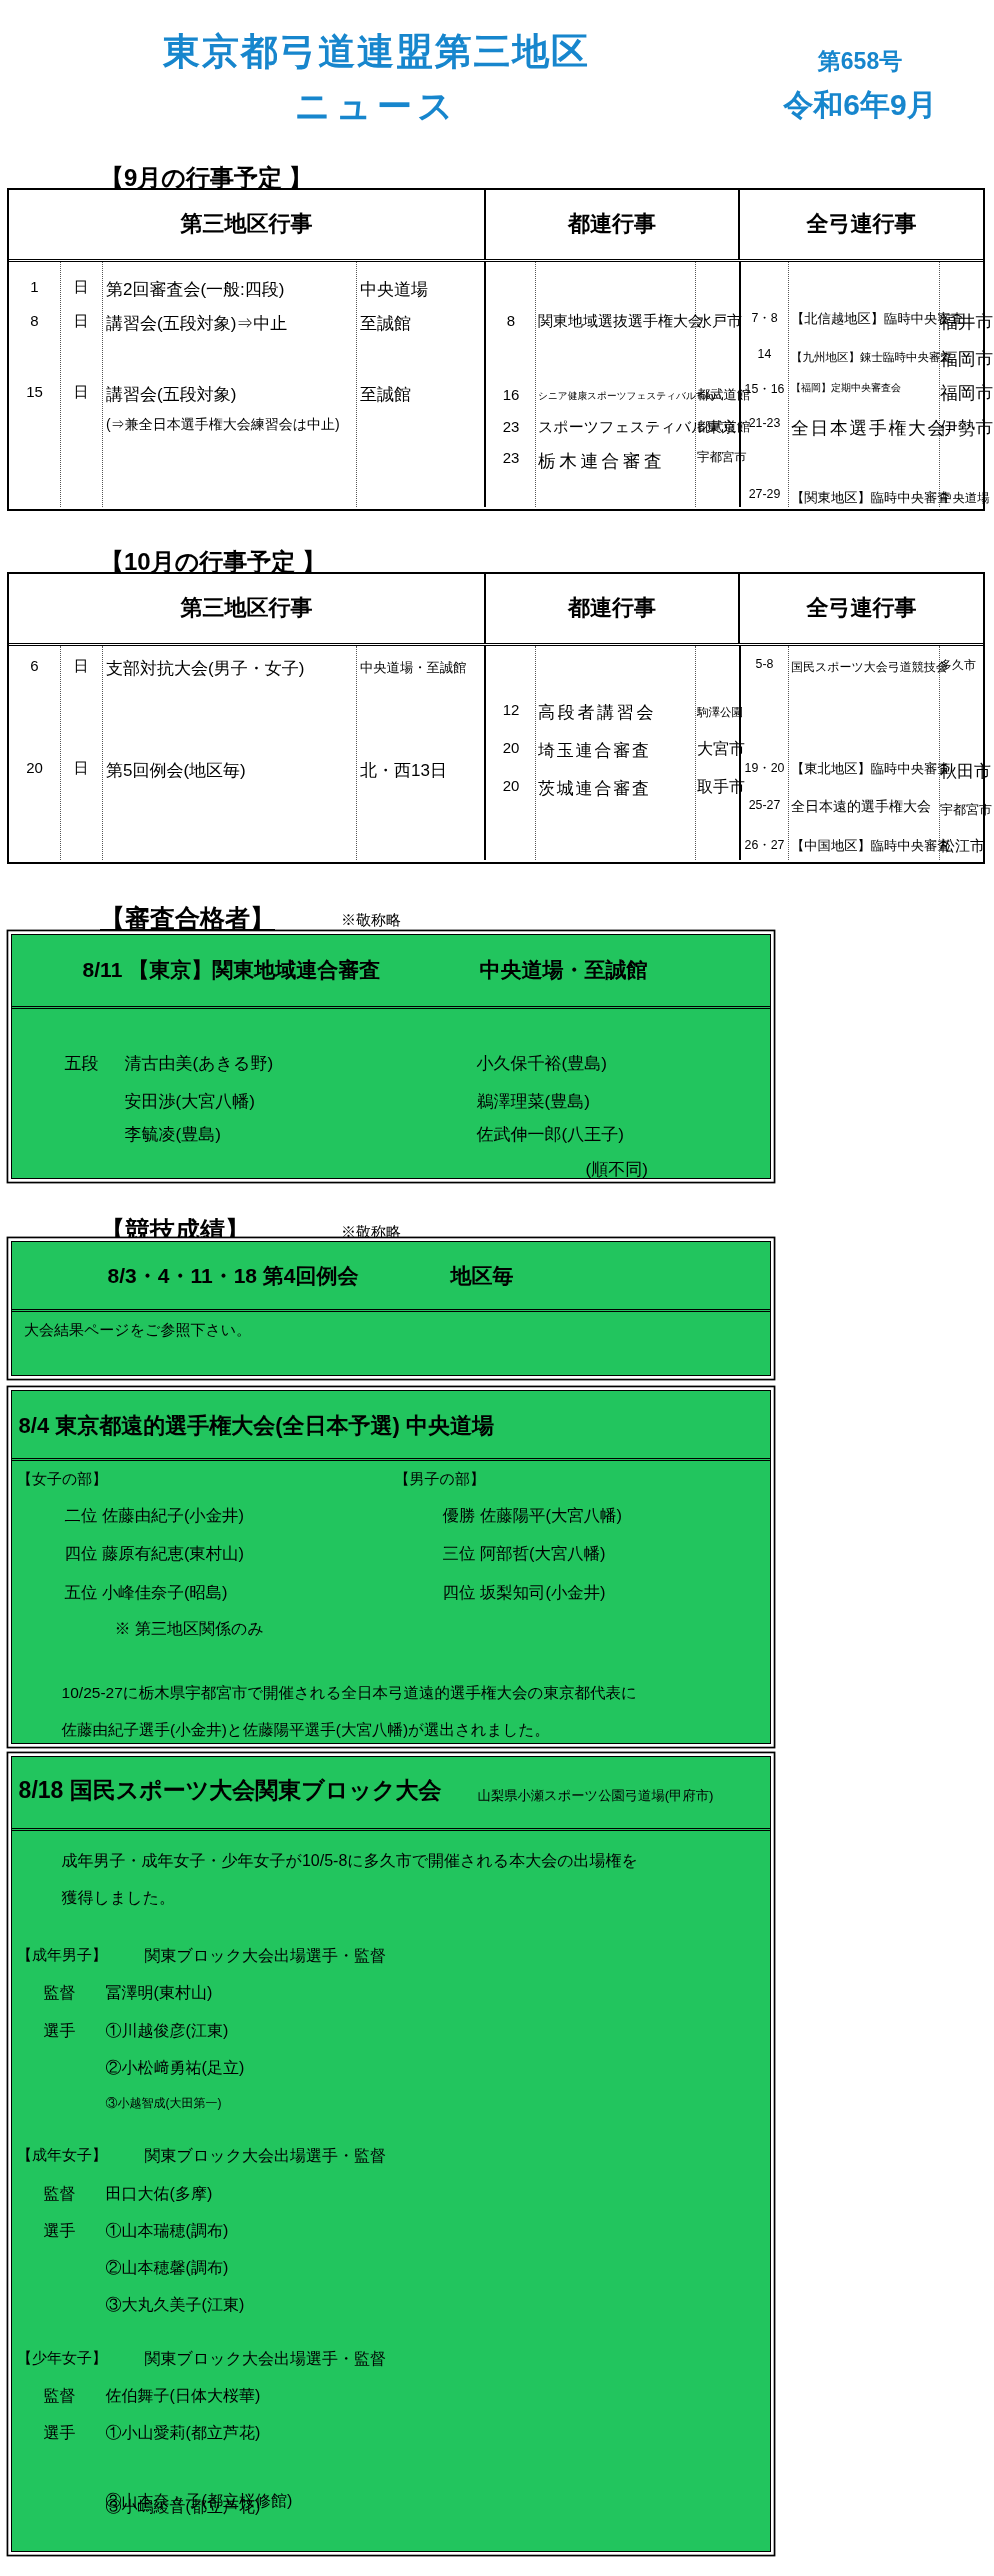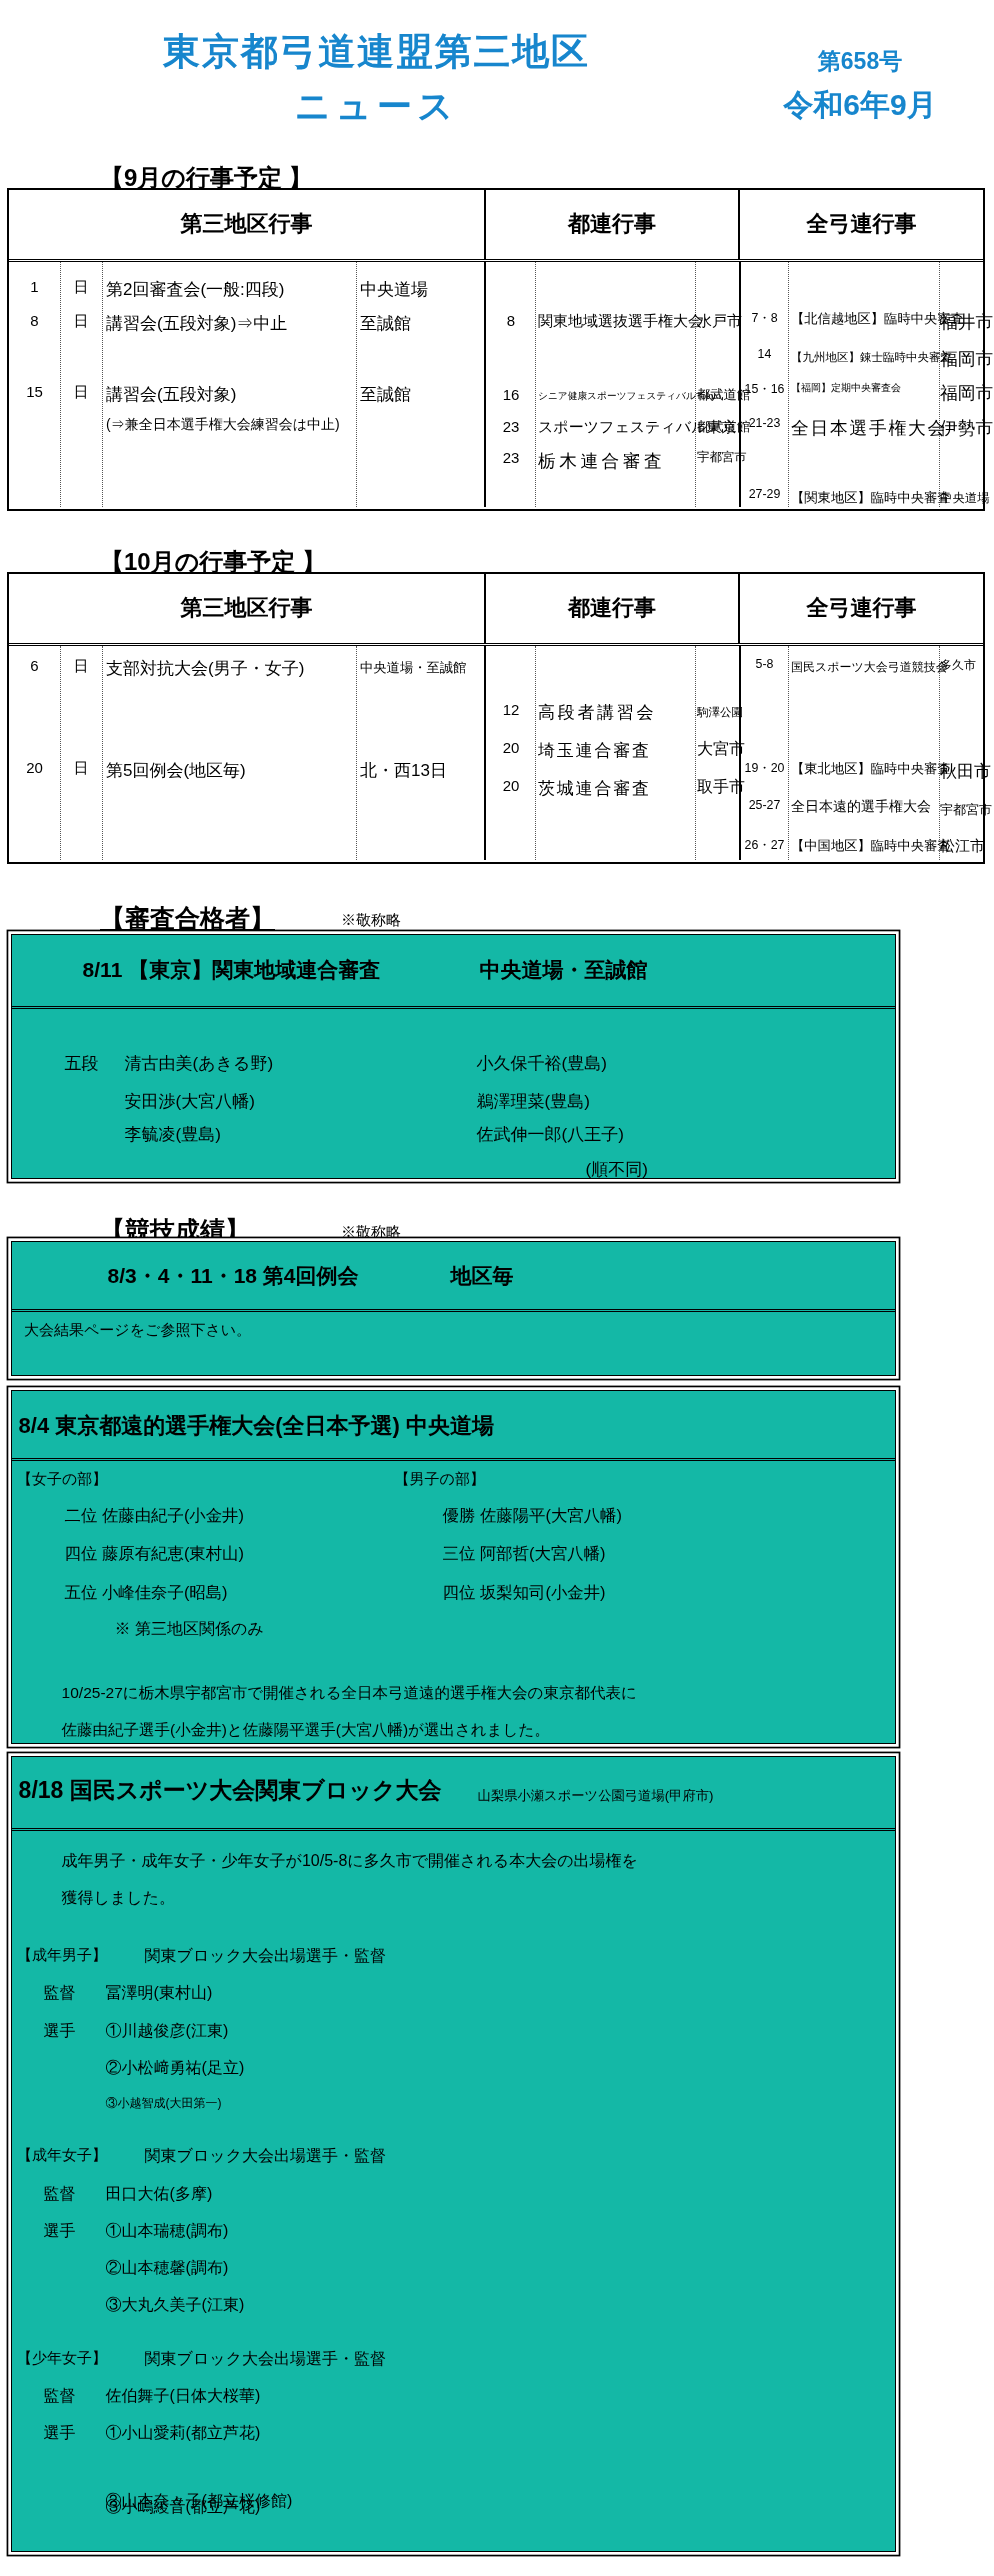--- a/index.html
+++ b/index.html
@@ -28,22 +28,22 @@
   .gd .ce{left:97px;font-size:17px;}
   .gd .cl{left:351px;font-size:17px;}
   .gt .cd{left:0;width:48px;text-align:center;font-size:15px;}
   .gt .ce{left:51px;font-size:15px;}
   .gt .cl{left:210px;font-size:14px;}
   .gz .cd{left:0;width:47px;text-align:center;font-size:12.4px;}
   .gz .ce{left:50px;font-size:13.3px;}
   .gz .cl{left:199px;font-size:17.7px;}
 
   
-  .dbox{position:absolute;left:10.6px;width:885px;border:0.9px solid #000;
-        box-shadow:0 0 0 2.7px #fff,0 0 0 4.4px #000;box-sizing:border-box;background:#14b8a6;}
+  .dbox{position:absolute;left:10.6px;width:760px;border:0.9px solid #000;
+        box-shadow:0 0 0 2.7px #fff,0 0 0 4.4px #000;box-sizing:border-box;background:#22c55e;}
   .dhead{position:relative;border-bottom:3.5px double #000;box-sizing:content-box;}
   .dbody{position:relative;}
 </style>
 </head>
 <body>
 
 <div class="page">
 
   <div class="abs blue b ctr" style="left:75px;top:26.6px;width:603px;font-size:37px;letter-spacing:1.8px;">東京都弓道連盟第三地区</div>
   <div class="abs blue b ctr" style="left:75px;top:83px;width:603px;font-size:35px;letter-spacing:5.3px;">ニュース</div>

